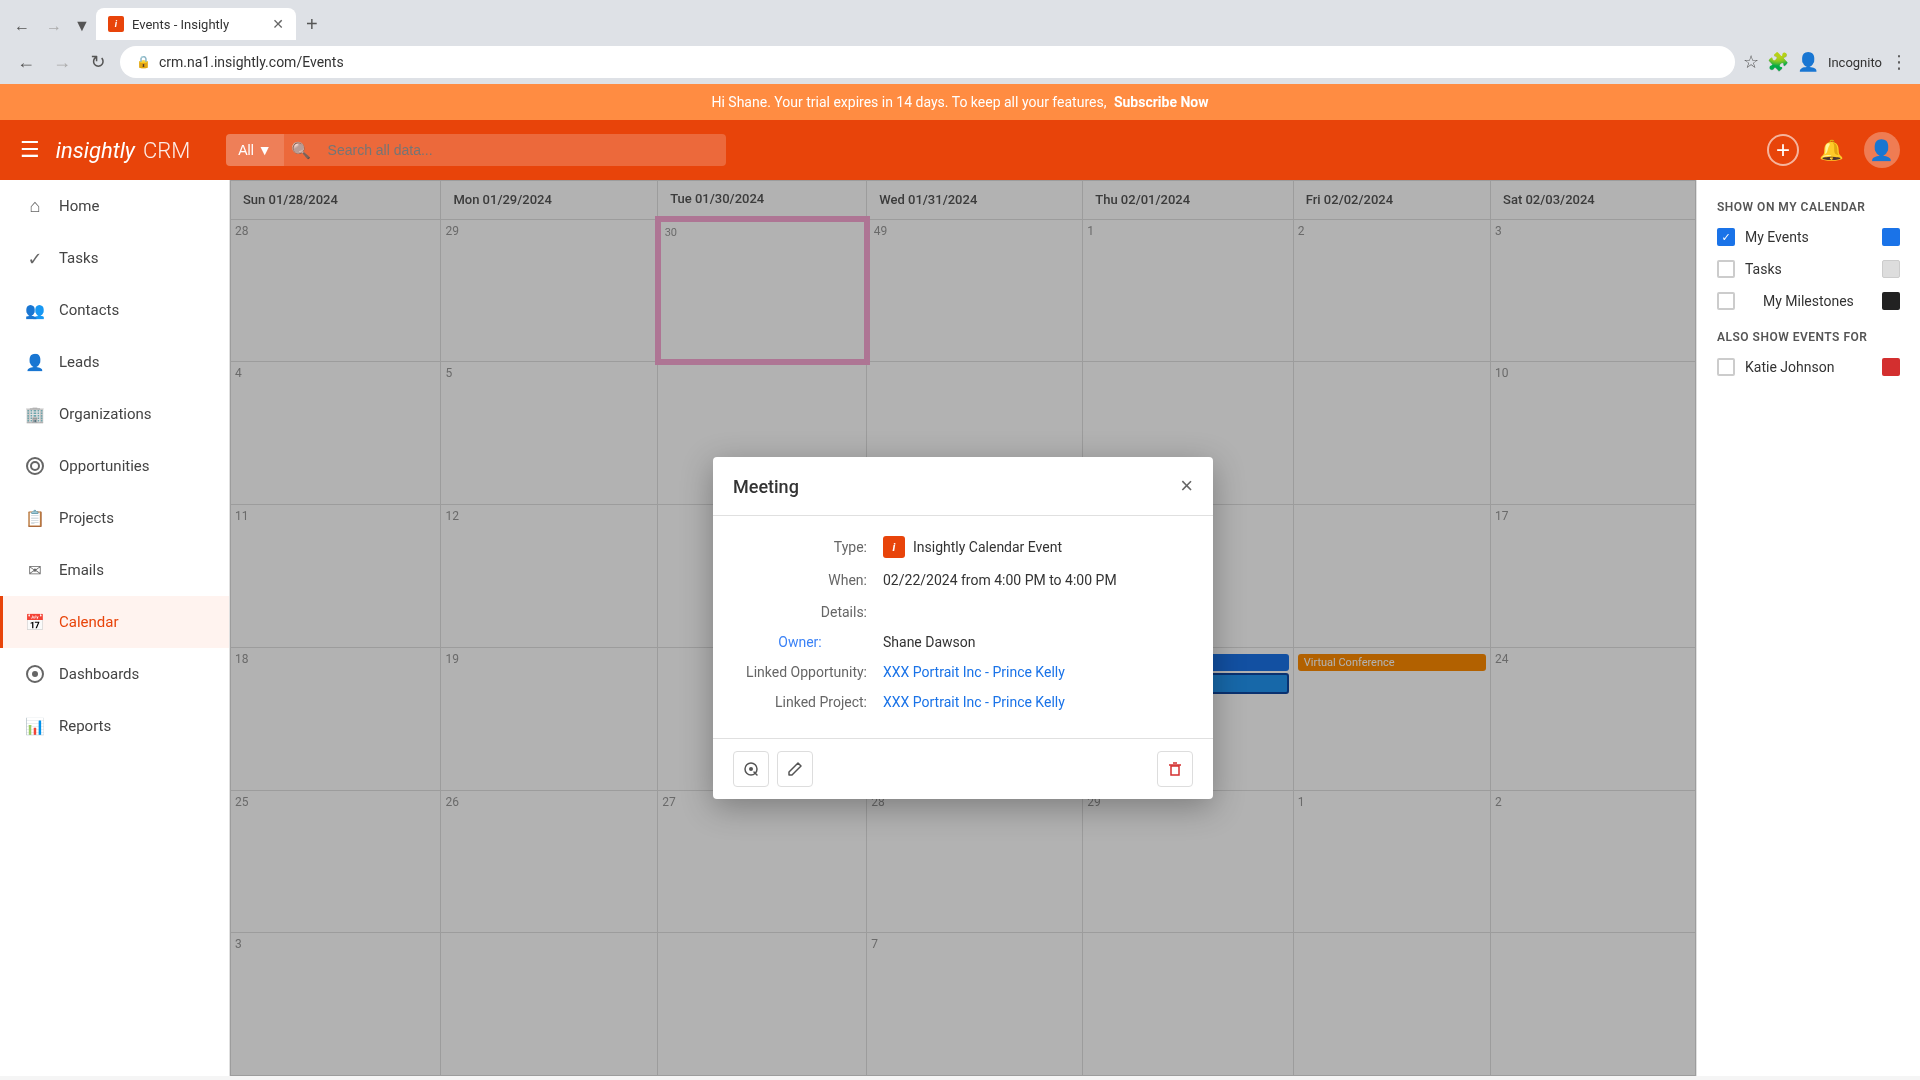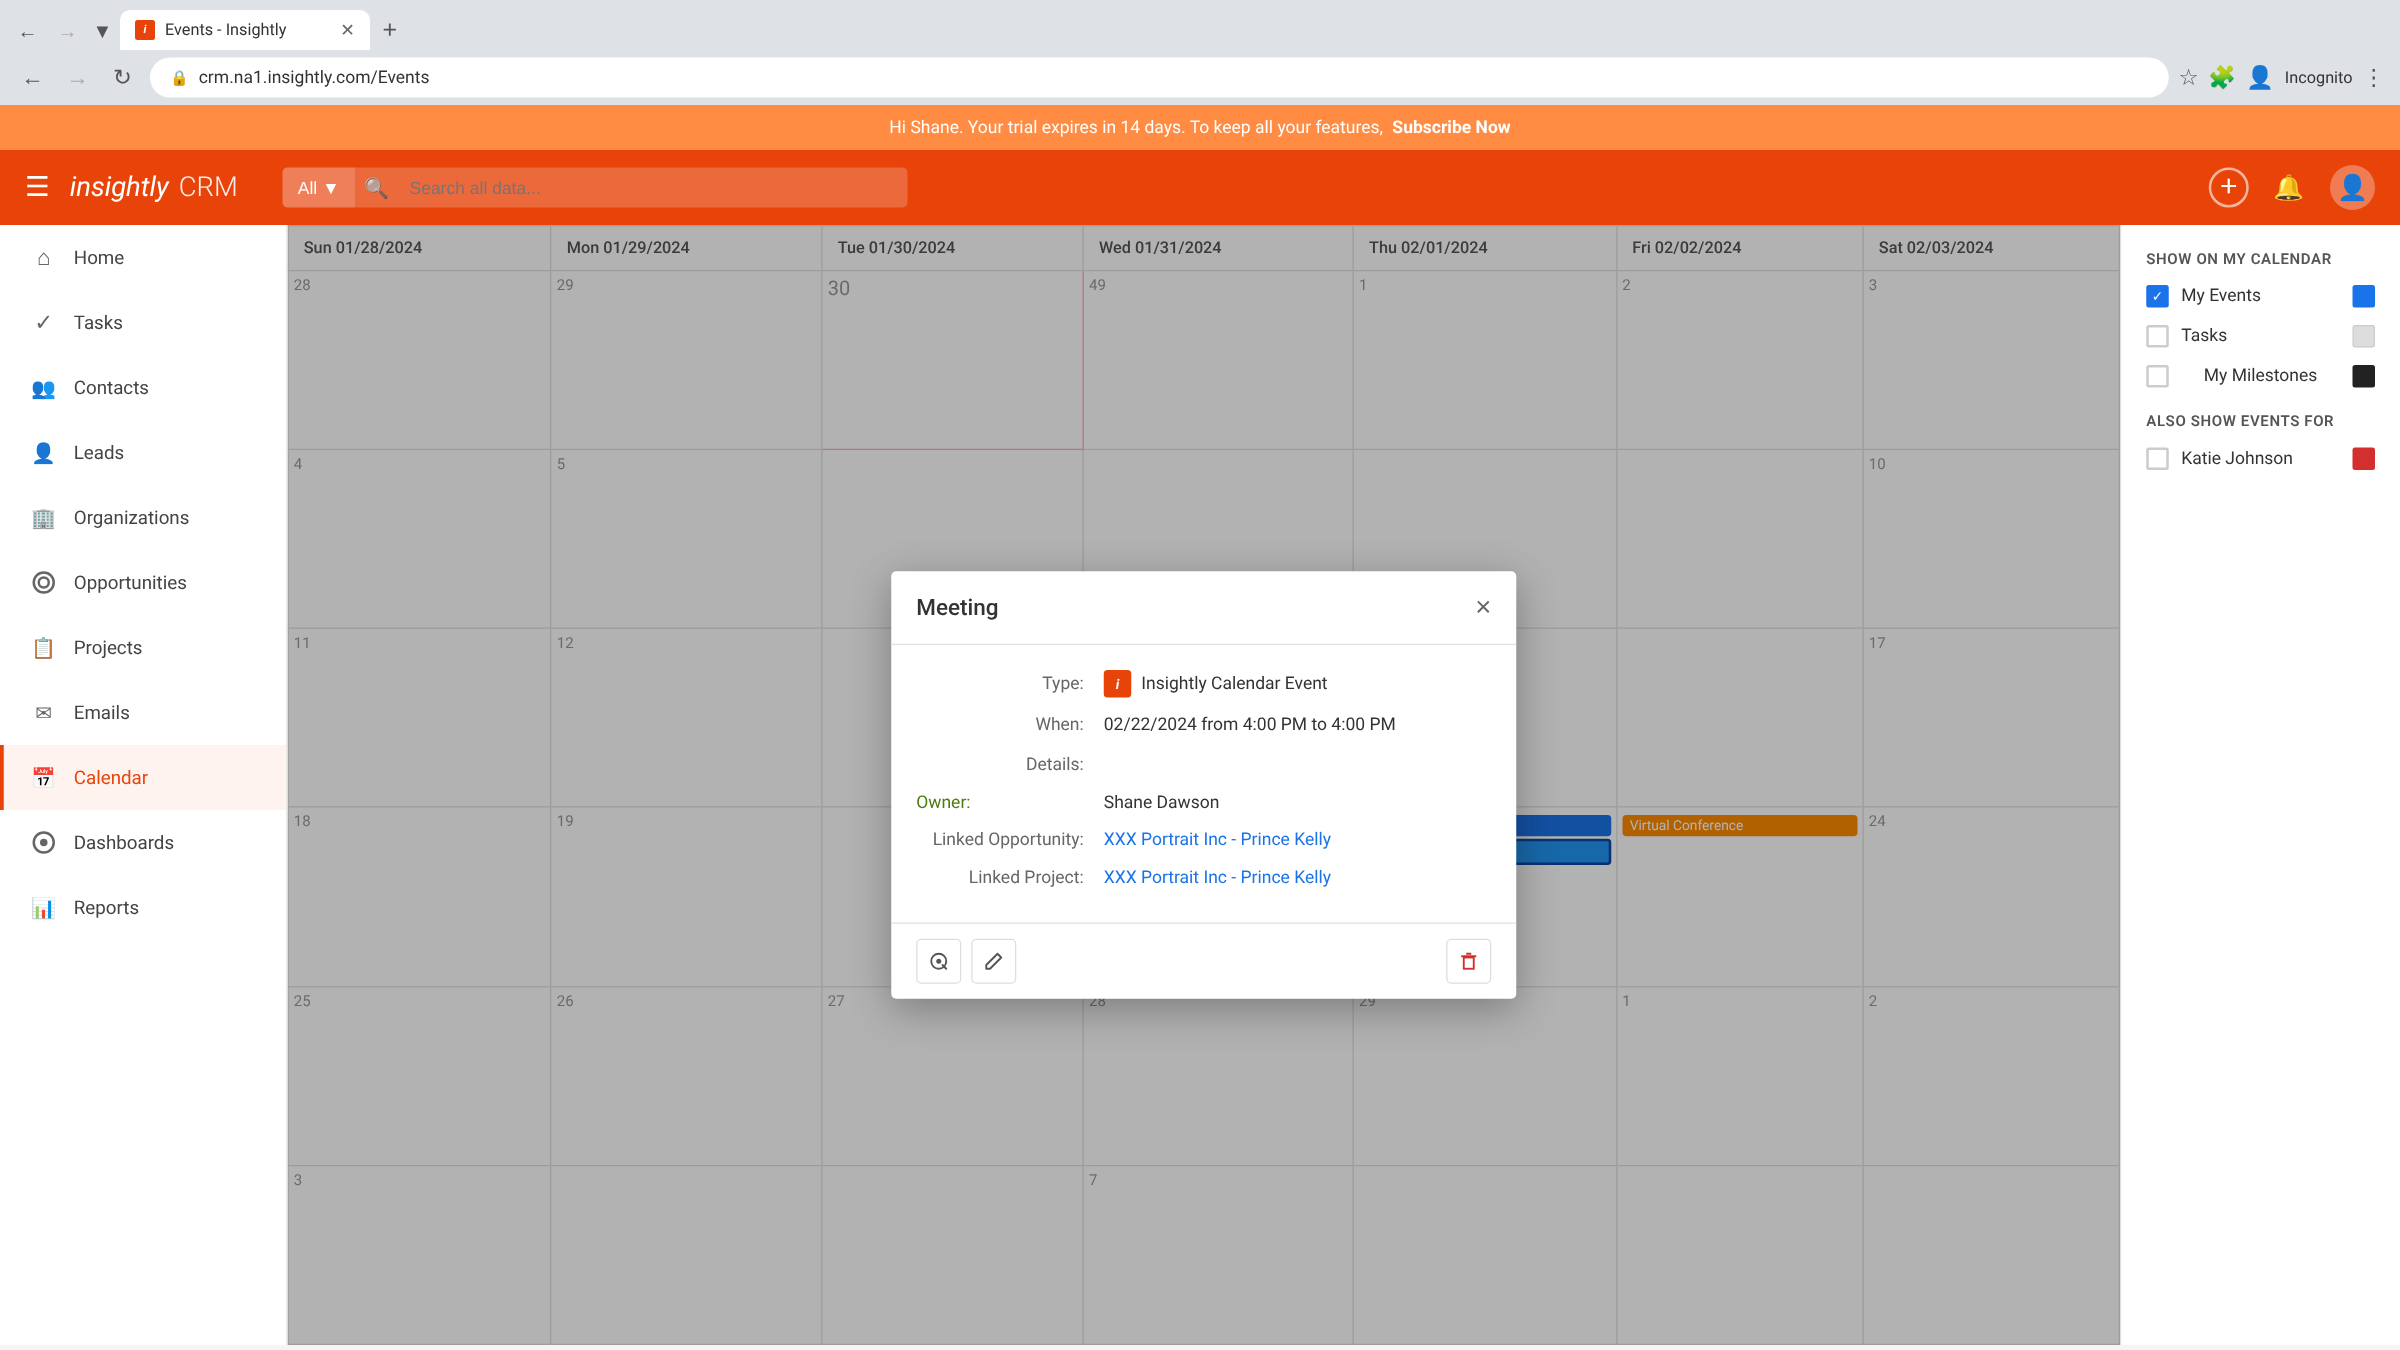--- a/index.html
+++ b/index.html
@@ -137,21 +137,21 @@
           <th style="border:1px solid #e0e0e0;padding:10px 12px;text-align:left;font-size:13px;color:#555;font-weight:500;background:white;">Thu 02/01/2024</th>
           <th style="border:1px solid #e0e0e0;padding:10px 12px;text-align:left;font-size:13px;color:#555;font-weight:500;background:white;">Fri 02/02/2024</th>
           <th style="border:1px solid #e0e0e0;padding:10px 12px;text-align:left;font-size:13px;color:#555;font-weight:500;background:white;">Sat 02/03/2024</th>
         </tr>
       </thead>
       <tbody>
 
         <tr>
           <td style="border:1px solid #e0e0e0;vertical-align:top;padding:4px;height:110px;font-size:12px;color:#999;">28</td>
           <td style="border:1px solid #e0e0e0;vertical-align:top;padding:4px;height:110px;font-size:12px;color:#999;">29</td>
-          <td style="border:1px solid #f9a8d4;vertical-align:top;padding:4px;height:110px;font-size:16px;color:#999;">30</td>
+          <td style="border:6px solid #f9a8d4;vertical-align:top;padding:4px;height:110px;font-size:11px;color:#999;">30</td>
           <td style="border:1px solid #e0e0e0;vertical-align:top;padding:4px;height:110px;font-size:12px;color:#999;">49</td>
           <td style="border:1px solid #e0e0e0;vertical-align:top;padding:4px;height:110px;font-size:12px;color:#999;">1</td>
           <td style="border:1px solid #e0e0e0;vertical-align:top;padding:4px;height:110px;font-size:12px;color:#999;">2</td>
           <td style="border:1px solid #e0e0e0;vertical-align:top;padding:4px;height:110px;font-size:12px;color:#999;">3</td>
         </tr>
 
         <tr>
           <td style="border:1px solid #e0e0e0;vertical-align:top;padding:4px;height:110px;font-size:12px;color:#999;">4</td>
           <td style="border:1px solid #e0e0e0;vertical-align:top;padding:4px;height:110px;font-size:12px;color:#999;">5</td>
           <td style="border:1px solid #e0e0e0;vertical-align:top;padding:4px;height:110px;font-size:12px;color:#999;"></td>
@@ -231,21 +231,21 @@
           <div style="display:flex;margin-bottom:14px;align-items:center;">
             <span style="width:150px;font-size:14px;color:#666;text-align:right;padding-right:16px;flex-shrink:0;">When:</span>
             <span style="font-size:14px;color:#333;flex:1;">02/22/2024 from 4:00 PM to 4:00 PM</span>
           </div>
 
           <div style="display:flex;margin-bottom:14px;">
             <span style="width:150px;font-size:14px;color:#666;text-align:right;padding-right:16px;flex-shrink:0;padding-top:2px;">Details:</span>
           </div>
 
           <div style="display:flex;margin-bottom:14px;align-items:center;">
-            <span style="width:150px;font-size:14px;color:#4d7c0f;text-align:left;padding-right:16px;flex-shrink:0;">Owner:</span>
+            <span style="width:150px;font-size:14px;color:#3b82f6;text-align:center;padding-right:16px;flex-shrink:0;">Owner:</span>
             <span style="font-size:14px;color:#333;flex:1;">Shane Dawson</span>
           </div>
 
           <div style="display:flex;margin-bottom:14px;align-items:center;">
             <span style="width:150px;font-size:14px;color:#666;text-align:right;padding-right:16px;flex-shrink:0;">Linked Opportunity:</span>
             <a style="font-size:14px;color:#1a73e8;cursor:pointer;text-decoration:none;flex:1;">XXX Portrait Inc - Prince Kelly</a>
           </div>
 
           <div style="display:flex;margin-bottom:8px;align-items:center;">
             <span style="width:150px;font-size:14px;color:#666;text-align:right;padding-right:16px;flex-shrink:0;">Linked Project:</span>

